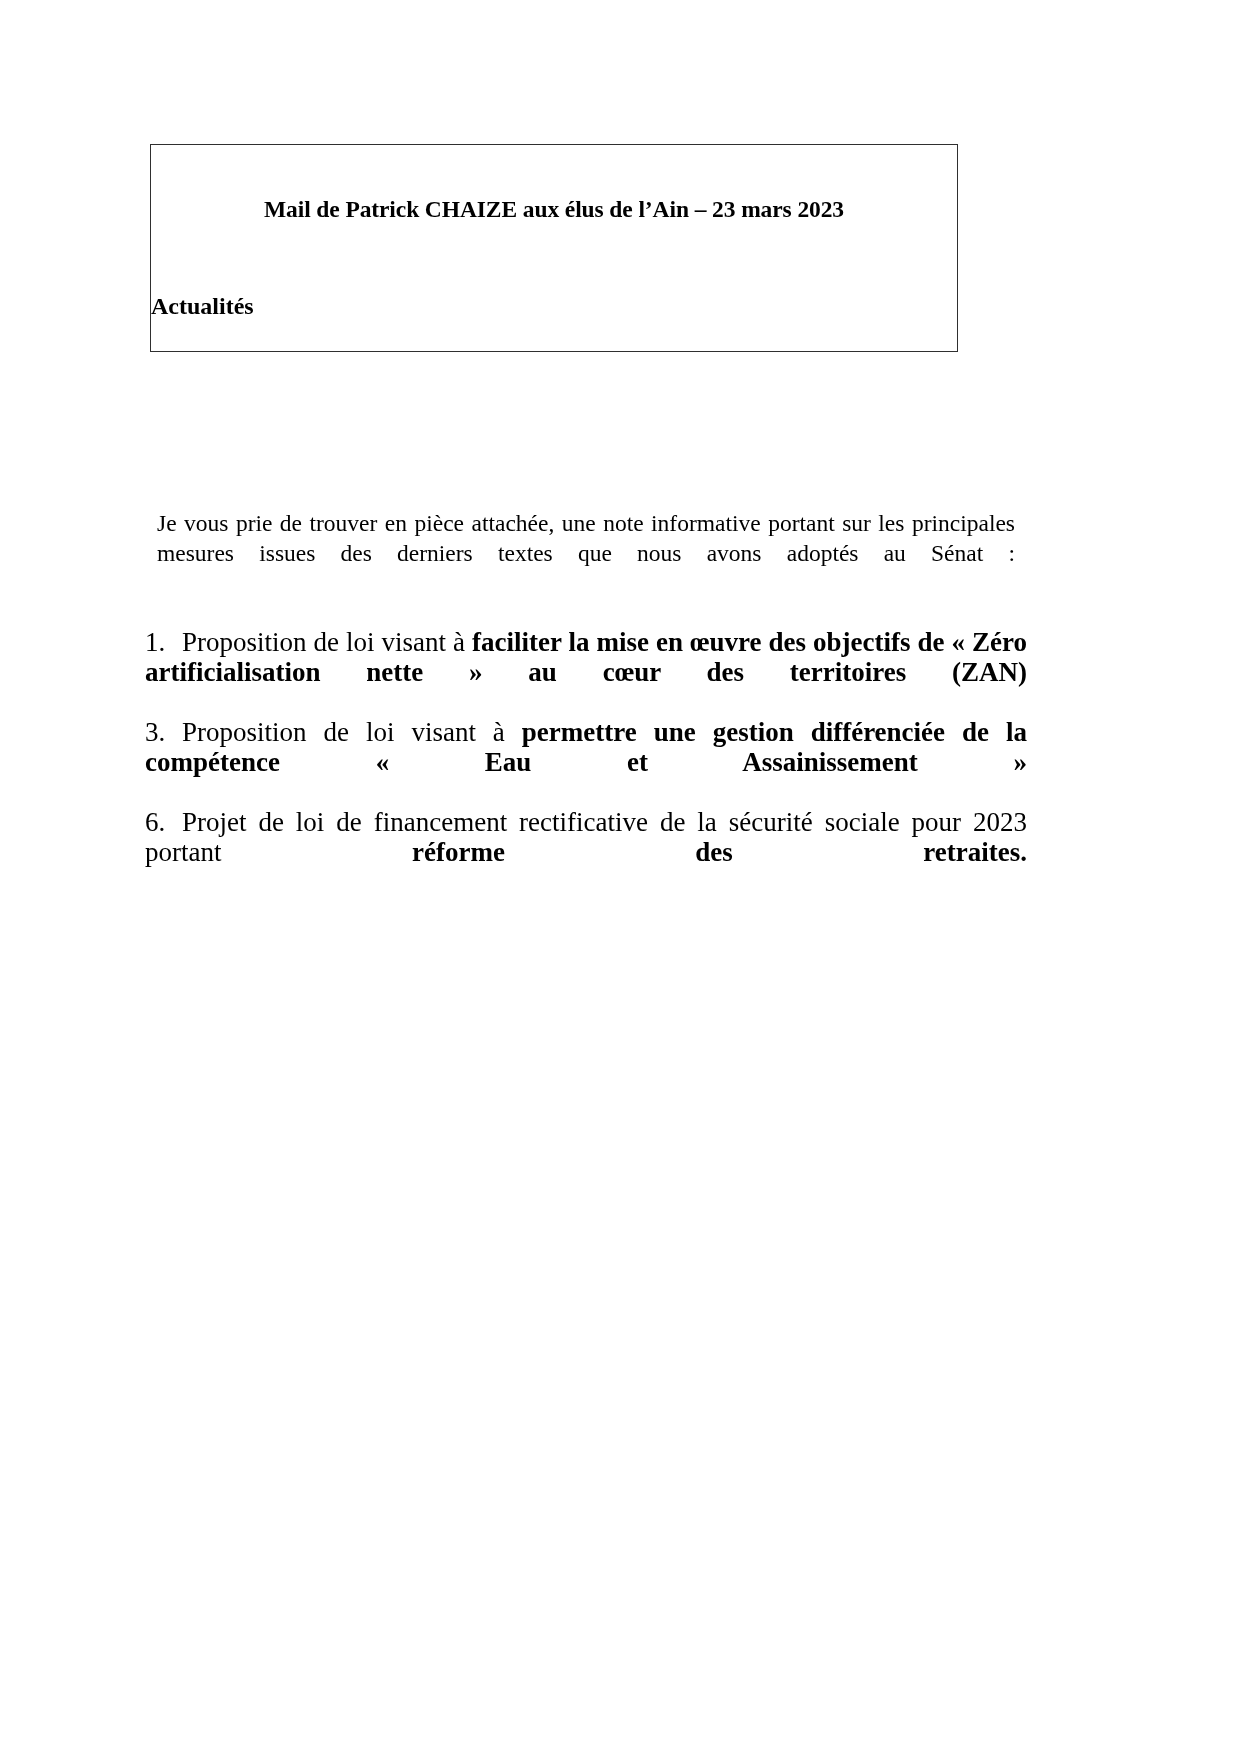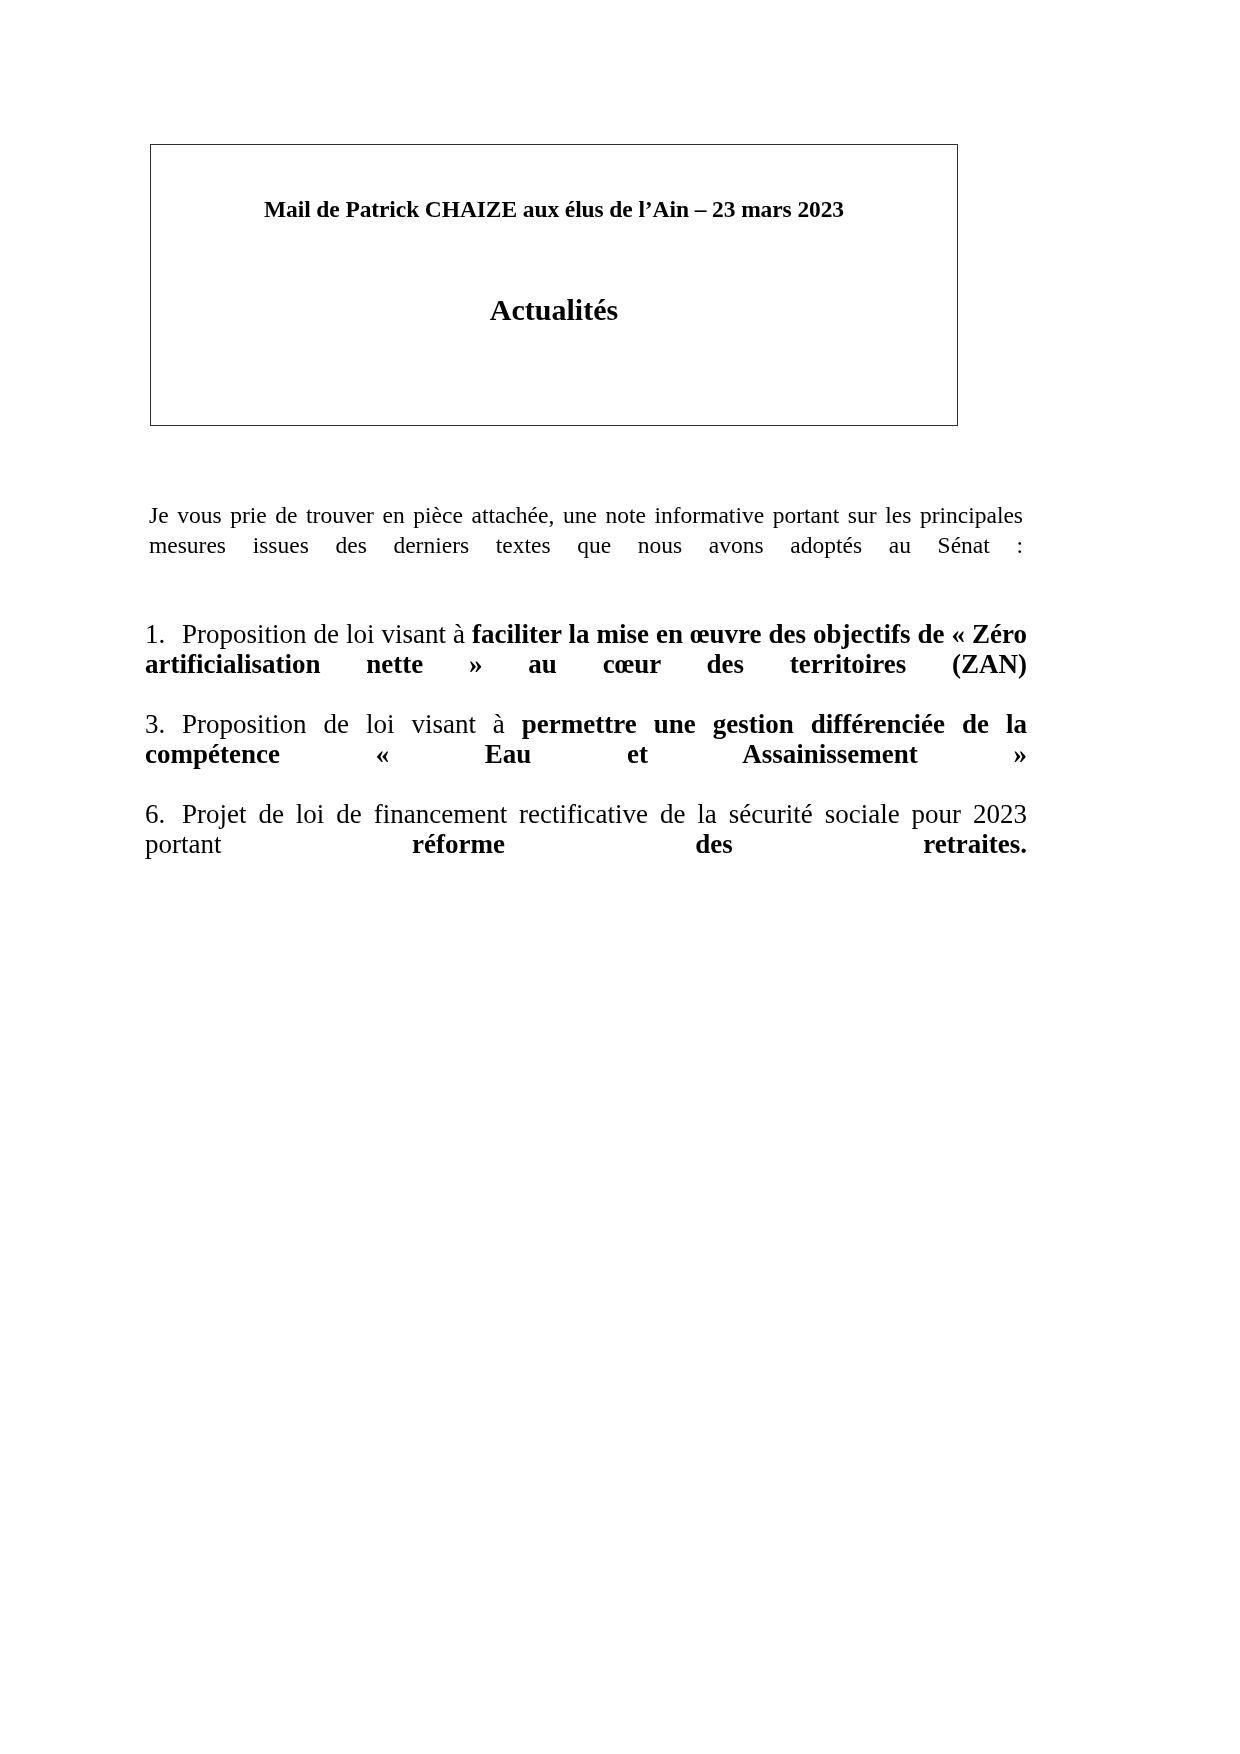--- a/index.html
+++ b/index.html
@@ -25,60 +25,59 @@
     height: 1754px;
     background: #ffffff;
   }
 
   
   .header-box {
     position: absolute;
     left: 150px;
     top: 144px;
     width: 808px;
-    height: 282px;
+    height: 208px;
     border: 1.5px solid #2f2f2f;
     box-sizing: border-box;
   }
   .header-title {
     position: absolute;
     left: 0;
     right: 0;
     top: 50px;
     text-align: center;
     font-weight: bold;
     font-size: 23.5px;
     letter-spacing: -0.1px;
     line-height: 1.2;
   }
   .header-subtitle {
     position: absolute;
     left: 0;
     right: 0;
     top: 147px;
-    text-align: center;
     font-weight: bold;
-    font-size: 30px;
+    font-size: 24px;
     line-height: 1.2;
   }
 
   
   .body-block {
     position: absolute;
     left: 145px;
     top: 496px;
     width: 882px;
   }
 
   .para {
     font-size: 23.5px;
     line-height: 30px;
     text-align: justify;
     text-justify: inter-word;
-    margin: 4px;
+    margin: 12px;
   }
 
   .para-intro {
     margin-bottom: 29px;
   }
 
   .list {
     margin: 0;
     padding: 0;
     list-style: none;

